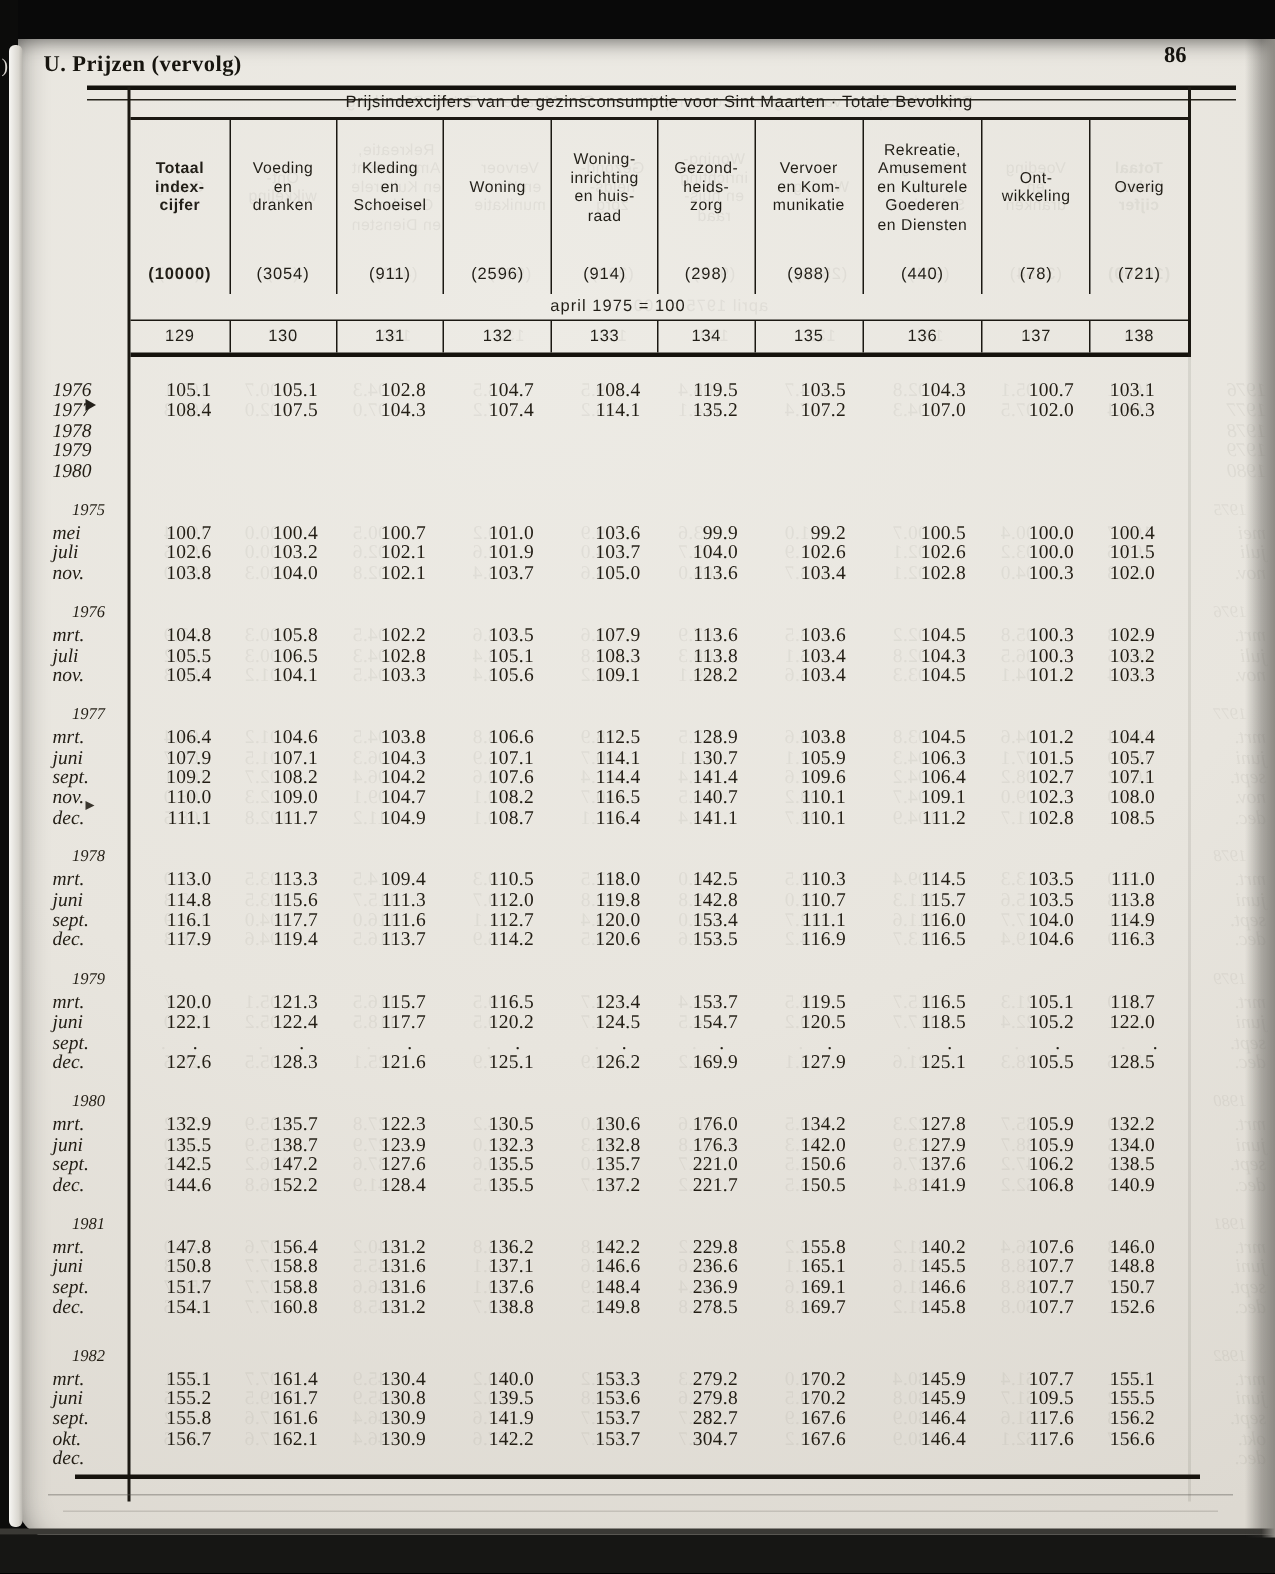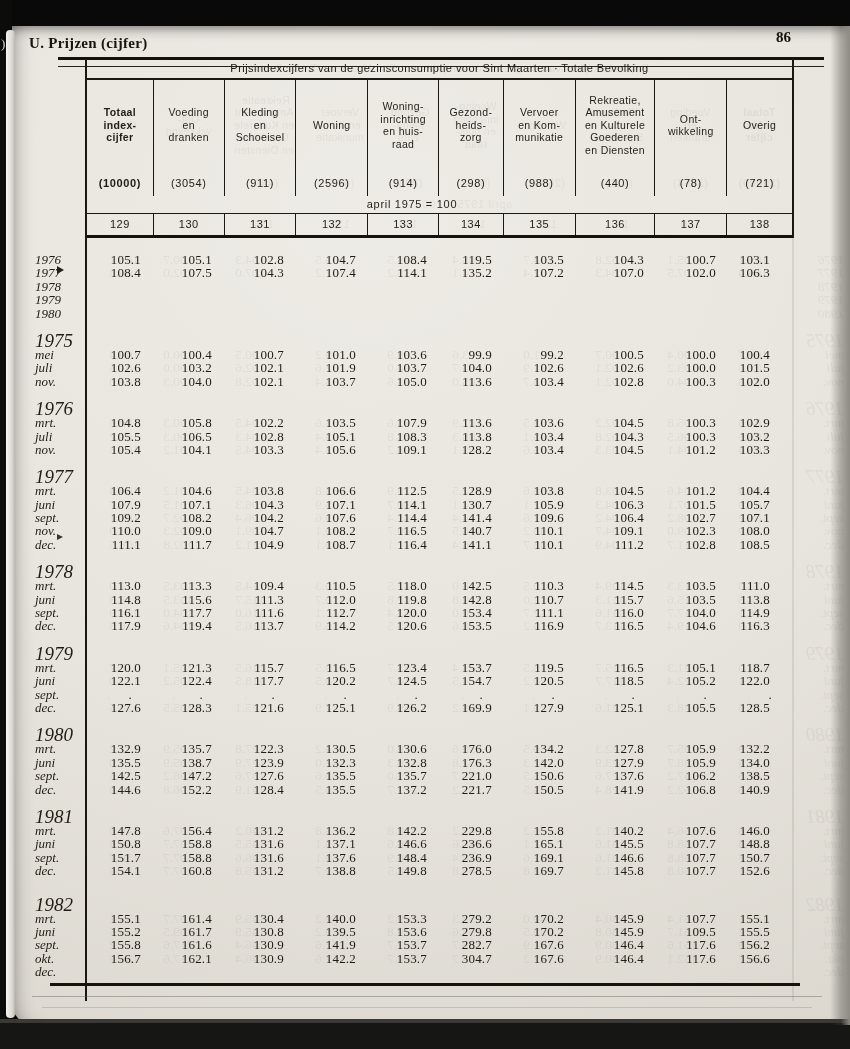--- a/index.html
+++ b/index.html
@@ -47,21 +47,21 @@
   .section:first-child{margin-top:0;}
   .section:last-child{margin-top:20px;}
   .yearline{position:relative;height:14px;}
   .drow{position:relative;display:flex;height:13.4px;line-height:13px;}
   .dcell{flex:none;text-align:right;padding-right:13px;box-sizing:border-box;
         font-size:13px;color:#221d14;letter-spacing:.2px;}
   .dcell:last-child{padding-right:24px;}
   .dcell.dot{padding-right:22px;}
   .rlabel{position:absolute;left:-52px;width:48px;text-align:left;font-style:italic;
         font-size:13px;line-height:13px;color:#221d14;}
-  .yearline .rlabel{font-size:19px;}
+  .yearline .rlabel{font-size:11px;text-align:center;}
   
   .bottom-rule{position:absolute;left:38px;top:957px;width:750px;height:3px;background:#16130d;}
   .fold-line1{position:absolute;left:20px;top:970px;width:790px;height:1px;background:rgba(90,88,82,.4);}
   .fold-line2{position:absolute;left:30px;top:981px;width:770px;height:1px;background:rgba(110,108,100,.25);}
   
   .ink-mark{position:absolute;width:0;height:0;border-style:solid;z-index:3;}
   .ink-mark.m1{left:45px;top:240px;border-width:4px 0 4px 7px;border-color:transparent transparent transparent #23201a;}
   .ink-mark.m2{left:45px;top:508px;border-width:3px 0 3px 6px;border-color:transparent transparent transparent #3a362e;}
   
   .ghost-layer{transform:scaleX(-1);opacity:.09;filter:blur(.5px);pointer-events:none;}
@@ -69,21 +69,21 @@
 </style>
 </head>
 <body>
 
 <div class="scene">
   <div class="black-top"></div>
   <div class="black-left"></div>
   <span class="edge-mark">)</span>
 
   <div class="page">
-    <div class="page-title">U. Prijzen (cijfer)</div>
+    <div class="page-title">U. Prijzen (vervolg)</div>
     <div class="page-number">86</div>
     <div class="top-rule"></div>
 
     <div class="table ghost-layer" aria-hidden="true">
       <div class="head-wrap">
         <div class="t-title">Prijsindexcijfers van de gezinsconsumptie voor Sint Maarten  ·  Totale Bevolking</div>
         <div class="head-row">
             <div class="hcell" style="width: 67px;">
               <div class="hname bold">
                 <div>Totaal</div>

